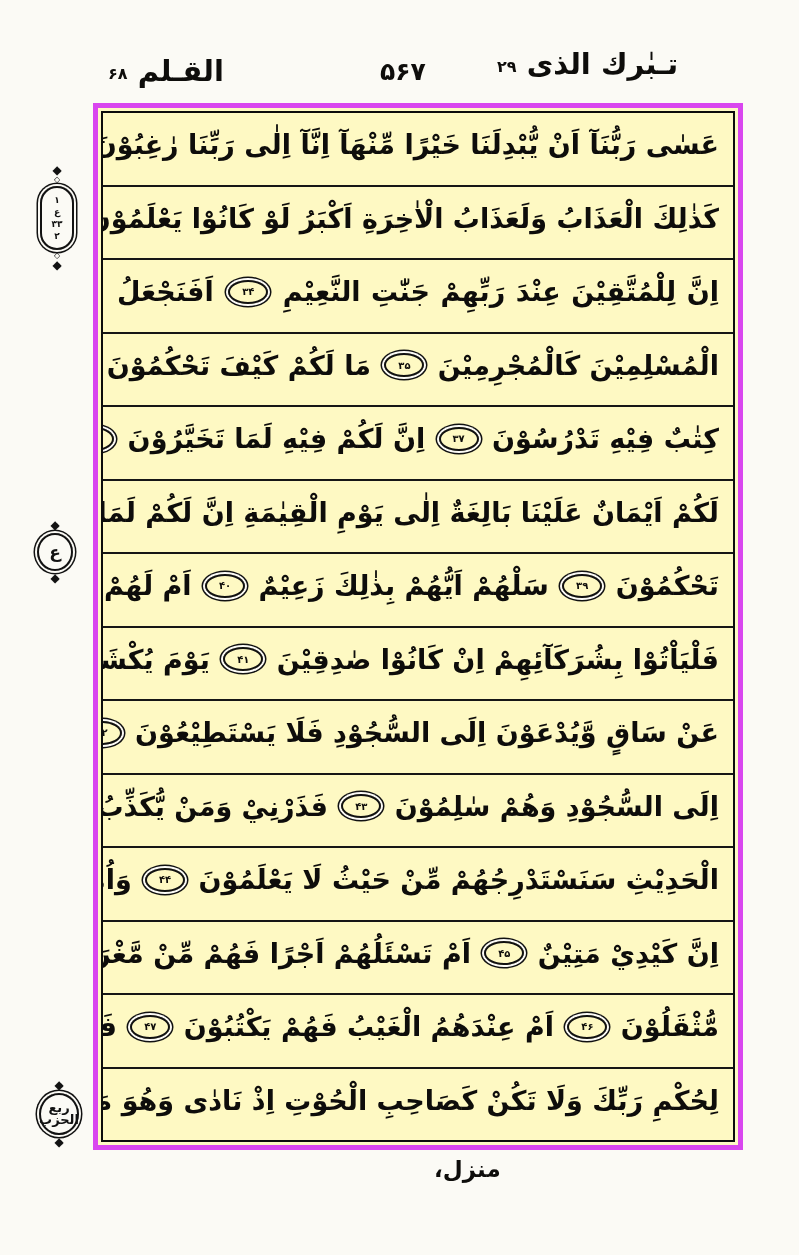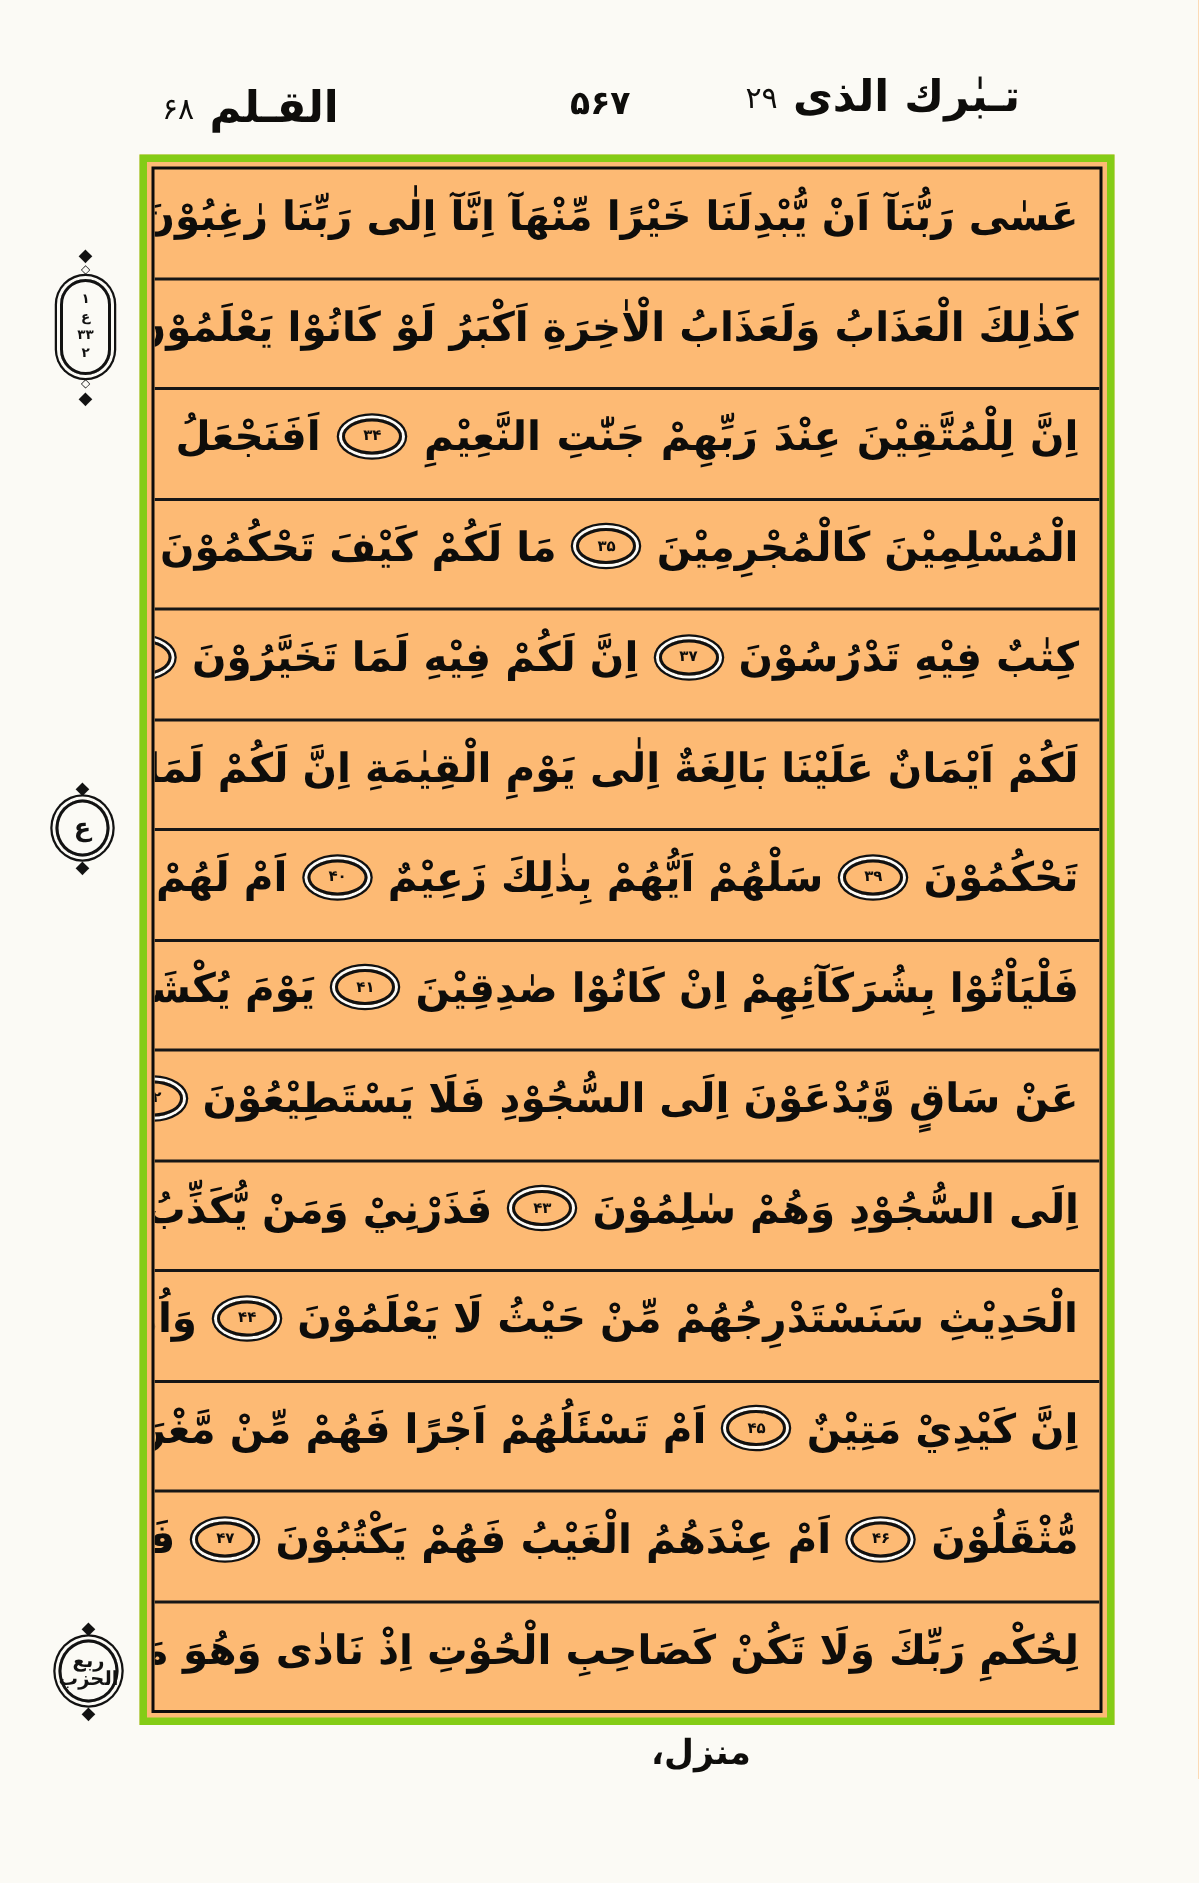--- a/index.html
+++ b/index.html
@@ -5,28 +5,28 @@
   html,body{margin:0;padding:0;}
   body{
     width:799px;height:1255px;position:relative;overflow:hidden;
     background:#fbfaf5;
     font-family:"DejaVu Sans","Liberation Sans",sans-serif;
     color:#0e0d0b;
   }
   
   .hdr{position:absolute;font-weight:bold;white-space:nowrap;}
   .hdr-surah{left:108px;top:54px;font-size:29px;}
-  .hdr-page{left:380px;top:57px;font-size:22px;letter-spacing:1px;}
+  .hdr-page{left:380px;top:57px;font-size:25px;letter-spacing:1px;}
   .hdr-juz{left:497px;top:47px;font-size:29px;}
-  .hdr-num{font-size:20px;font-weight:normal;position:relative;top:-2px;}
+  .hdr-num{font-size:16px;font-weight:bold;position:relative;top:-2px;}
   
   .frame-outer{
     position:absolute;left:93px;top:103px;width:650px;height:1047px;
-    border:5px solid #84cc16;box-sizing:border-box;padding:3px;
-    background:#fdba74;
+    border:5px solid #d946ef;box-sizing:border-box;padding:3px;
+    background:#fef9c3;
   }
   .frame-inner{
     border:2px solid #0c0c0c;box-sizing:border-box;width:100%;height:100%;
     display:flex;flex-direction:column;overflow:hidden;
   }
   .qline{
     flex:1 1 0;box-sizing:border-box;border-bottom:2px solid #161616;
     padding:0 14px;direction:rtl;
     text-align:justify;text-align-last:justify;
     font-size:27px;font-weight:bold;line-height:64px;

